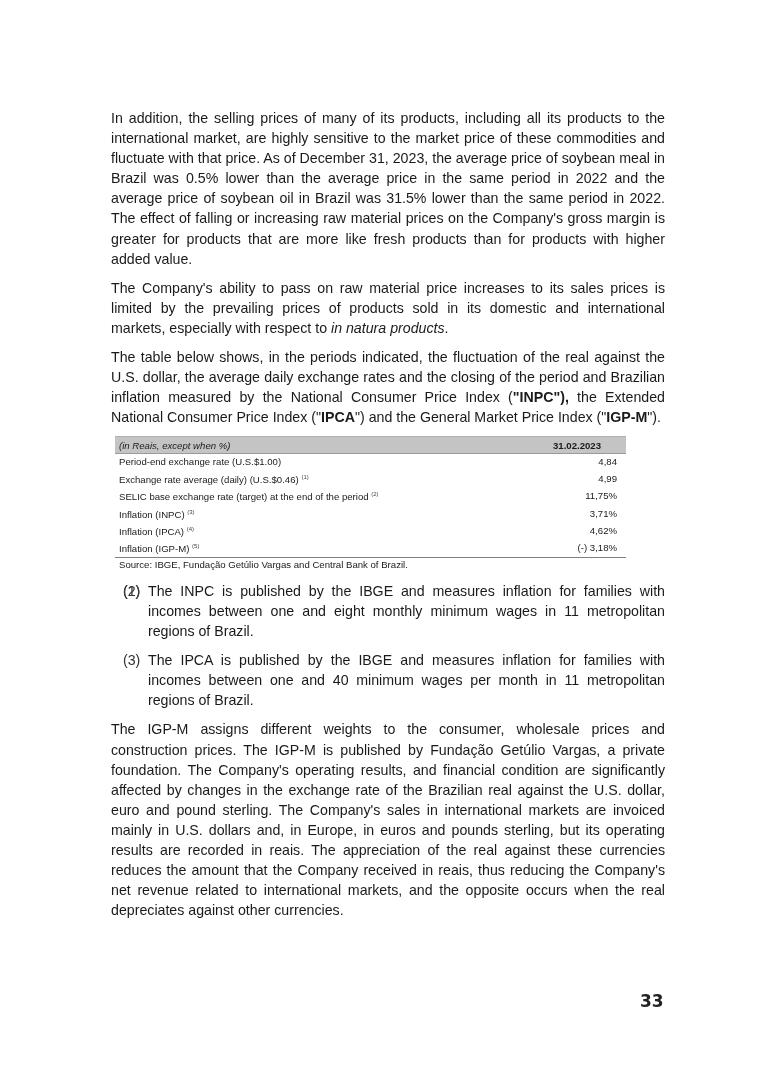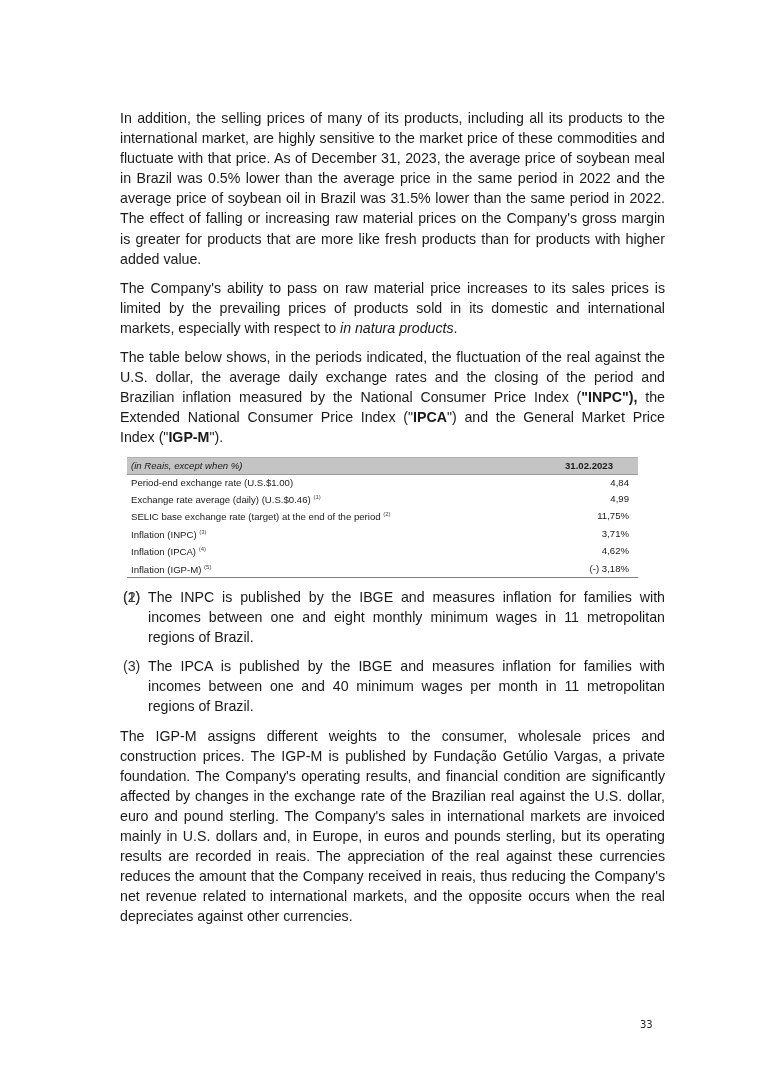--- a/index.html
+++ b/index.html
@@ -15,30 +15,30 @@
       font-family: "Liberation Sans", sans-serif;
       color: #1a1a1a;
     }
     .page {
       position: absolute;
       left: 103px;
       top: 108px;
       width: 562px;
     }
     p.body {
-      margin: 0 0 9px 17px;
+      margin: 0 0 9px 8px;
       font-size: 14.2px;
       line-height: 20.1px;
       text-align: justify;
     }
     p.body .it { font-style: italic; }
     p.body b { font-weight: bold; }
 
     .table-wrap {
-      margin: 4px 0 0 24px;
+      margin: 4px 0 0 12px;
       width: 511px;
     }
     table.fx {
       width: 100%;
       border-collapse: collapse;
       font-size: 9.6px;
       line-height: 15.4px;
       color: #1a1a1a;
     }
     table.fx th {
@@ -86,24 +86,25 @@
     }
     ol.notes li .num {
       position: absolute;
       left: 20px;
       top: 0;
       color: #333;
     }
     .page-num {
       position: absolute;
       left: 640px;
-      top: 1019px;
+      top: 991px;
       font-family: "DejaVu Sans", sans-serif;
-      font-size: 10px;
+      font-size: 17px;
       color: #222;
+      font-weight: bold;
     }
   </style>
 </head>
 <body>
 
 <div class="page">
 
   <p class="body">In addition, the selling prices of many of its products, including all its products to the international market, are highly sensitive to the market price of these commodities and fluctuate with that price. As of December 31, 2023, the average price of soybean meal in Brazil was 0.5% lower than the average price in the same period in 2022 and the average price of soybean oil in Brazil was 31.5% lower than the same period in 2022. The effect of falling or increasing raw material prices on the Company's gross margin is greater for products that are more like fresh products than for products with higher added value.</p>
 
   <p class="body"><span>The Company's ability to pass on raw material price increases to its sales prices is limited by the prevailing prices of products sold in its domestic and international markets, especially with respect to </span><span class="it">in natura products</span><span>.</span></p>
@@ -138,20 +139,21 @@
         <tr>
           <td><span>Inflation (IPCA)</span> <sup class="fn">(4)</sup></td>
           <td class="v">4,62%</td>
         </tr>
         <tr class="last">
           <td><span>Inflation (IGP-M)</span> <sup class="fn">(5)</sup></td>
           <td class="v">(-) 3,18%</td>
         </tr>
       </tbody>
     </table>
+    <div class="source">Source: IBGE, Fundação Getúlio Vargas and Central Bank of Brazil.</div>
   </div>
 
 
   <ol class="notes">
     <li>
       <span class="num">(1)</span>
     </li>
     <li>
       <span class="num">(2)</span>
       <span>The INPC is published by the IBGE and measures inflation for families with incomes between one and eight monthly minimum wages in 11 metropolitan regions of Brazil.</span>

